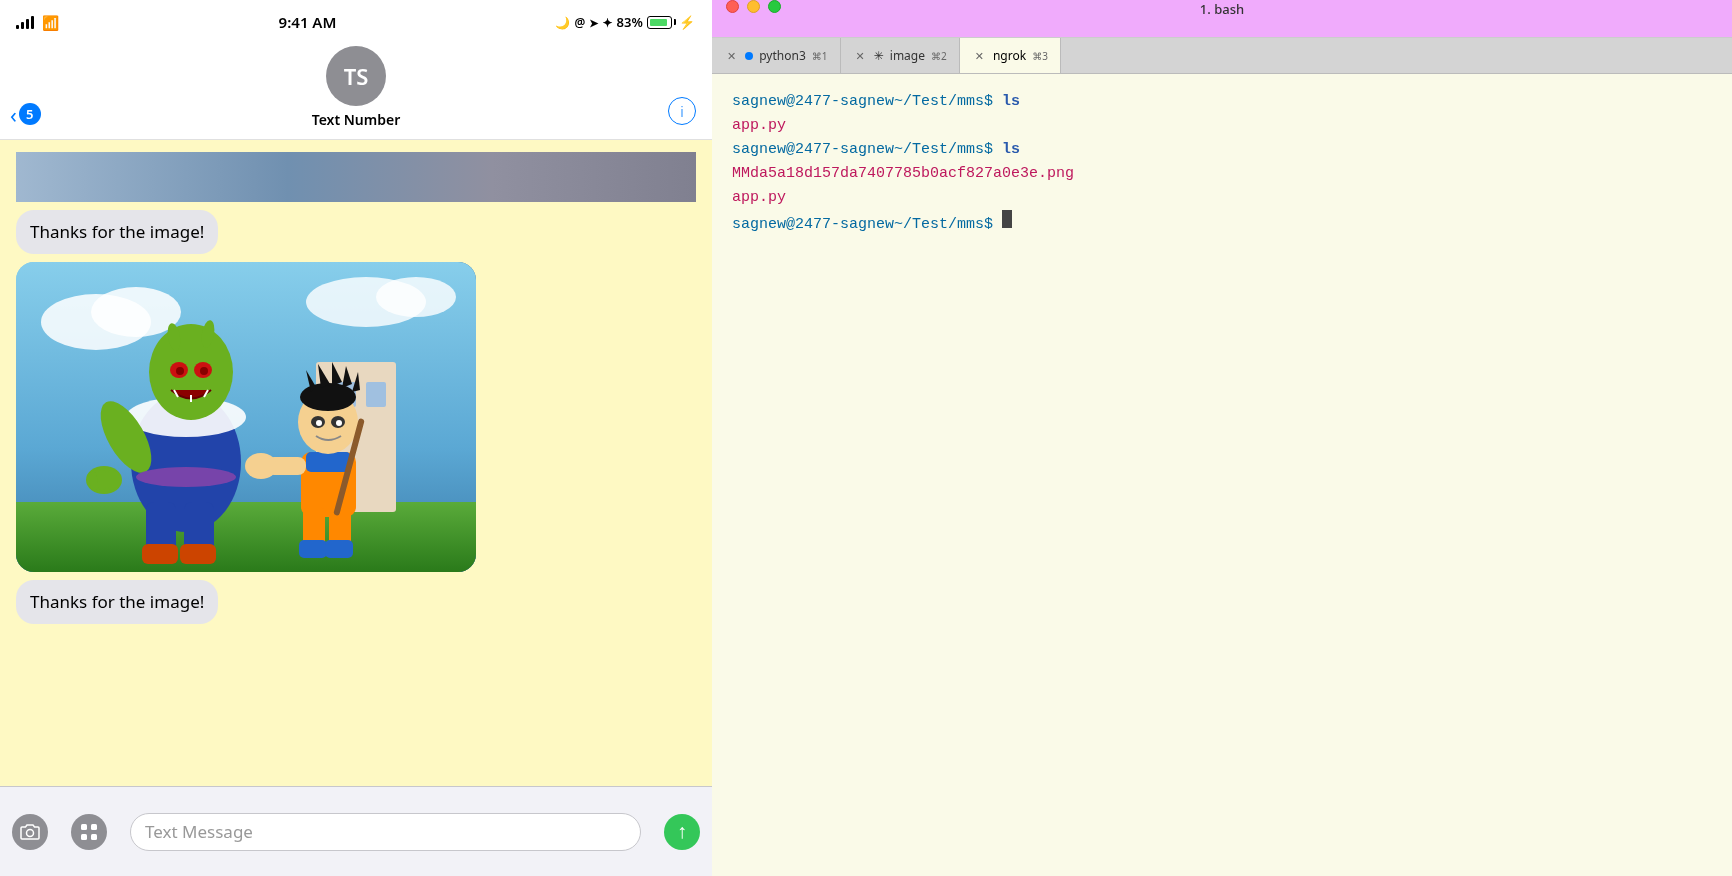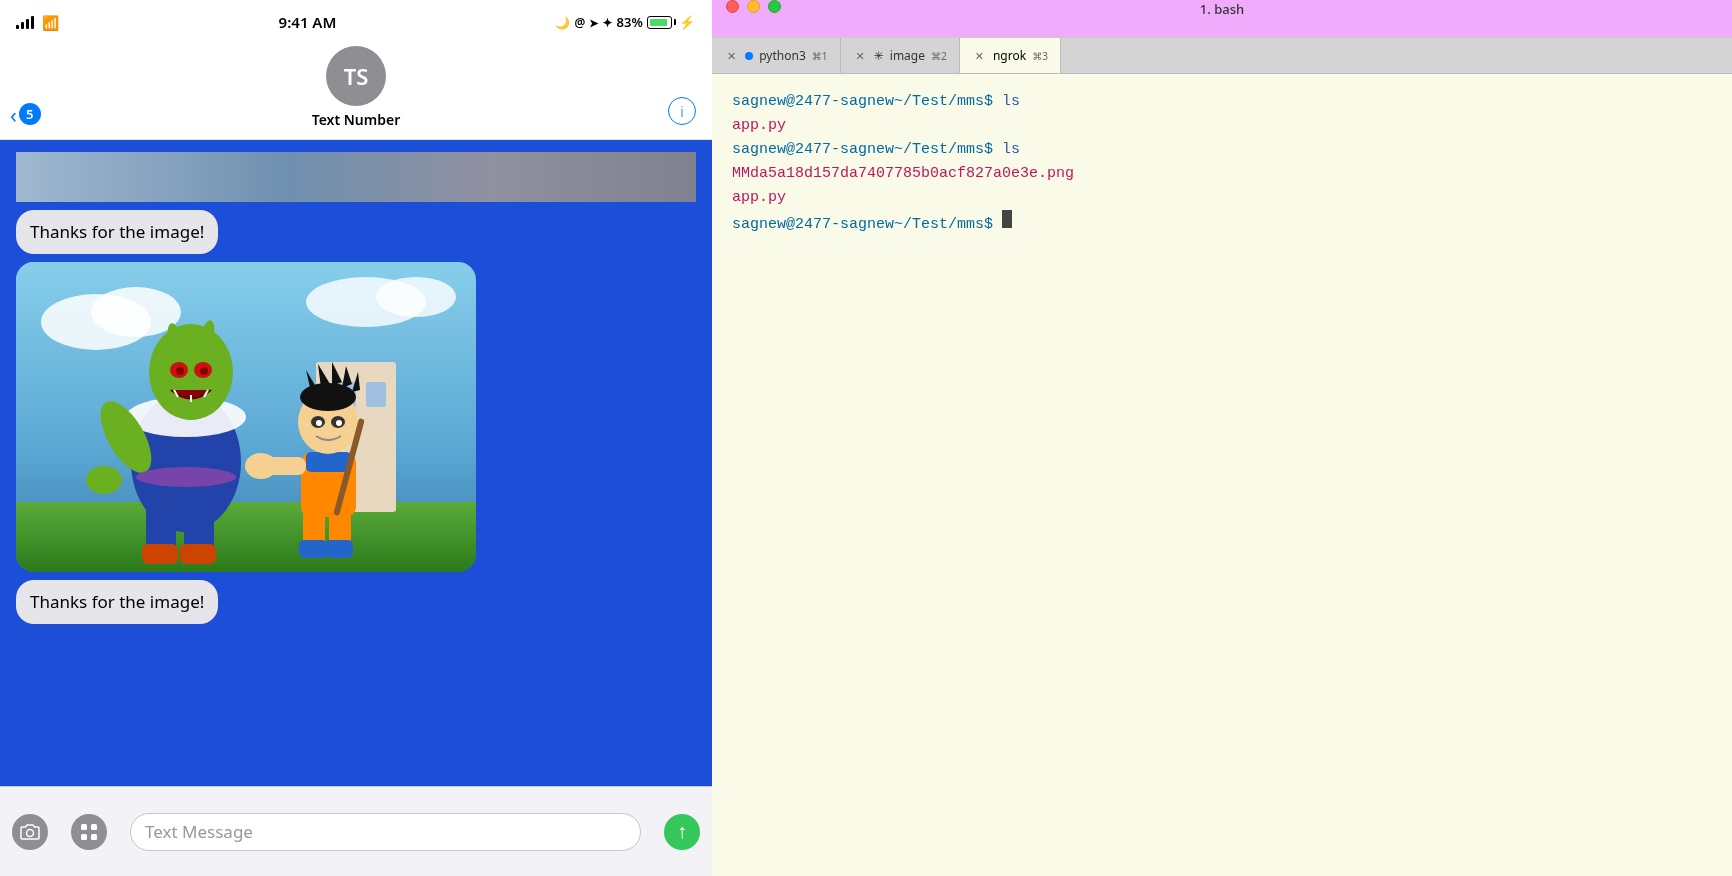--- a/index.html
+++ b/index.html
@@ -162,21 +162,21 @@
     }
 
     
     #messages-area {
       flex: 1;
       overflow-y: auto;
       padding: 12px 16px;
       display: flex;
       flex-direction: column;
       gap: 8px;
-      background: #1d4ed8;
+      background: #fef9c3;
     }
 
     
     #top-image-strip {
       width: 100%;
       height: 50px;
       background: linear-gradient(to bottom, #b0c8e0, #90aec0);
       border-radius: 4px;
       overflow: hidden;
       flex-shrink: 0;
@@ -376,21 +376,21 @@
       display: flex;
       flex-wrap: wrap;
       align-items: baseline;
       white-space: pre;
     }
     .term-prompt {
       color: #0369a1;
     }
     .term-cmd {
       color: #2a5aad;
-      font-weight: 400;
+      font-weight: 700;
     }
     .term-output {
       color: #be185d;
     }
     .term-cursor {
       display: inline-block;
       width: 10px;
       height: 18px;
       background: #444;
       vertical-align: text-bottom;

